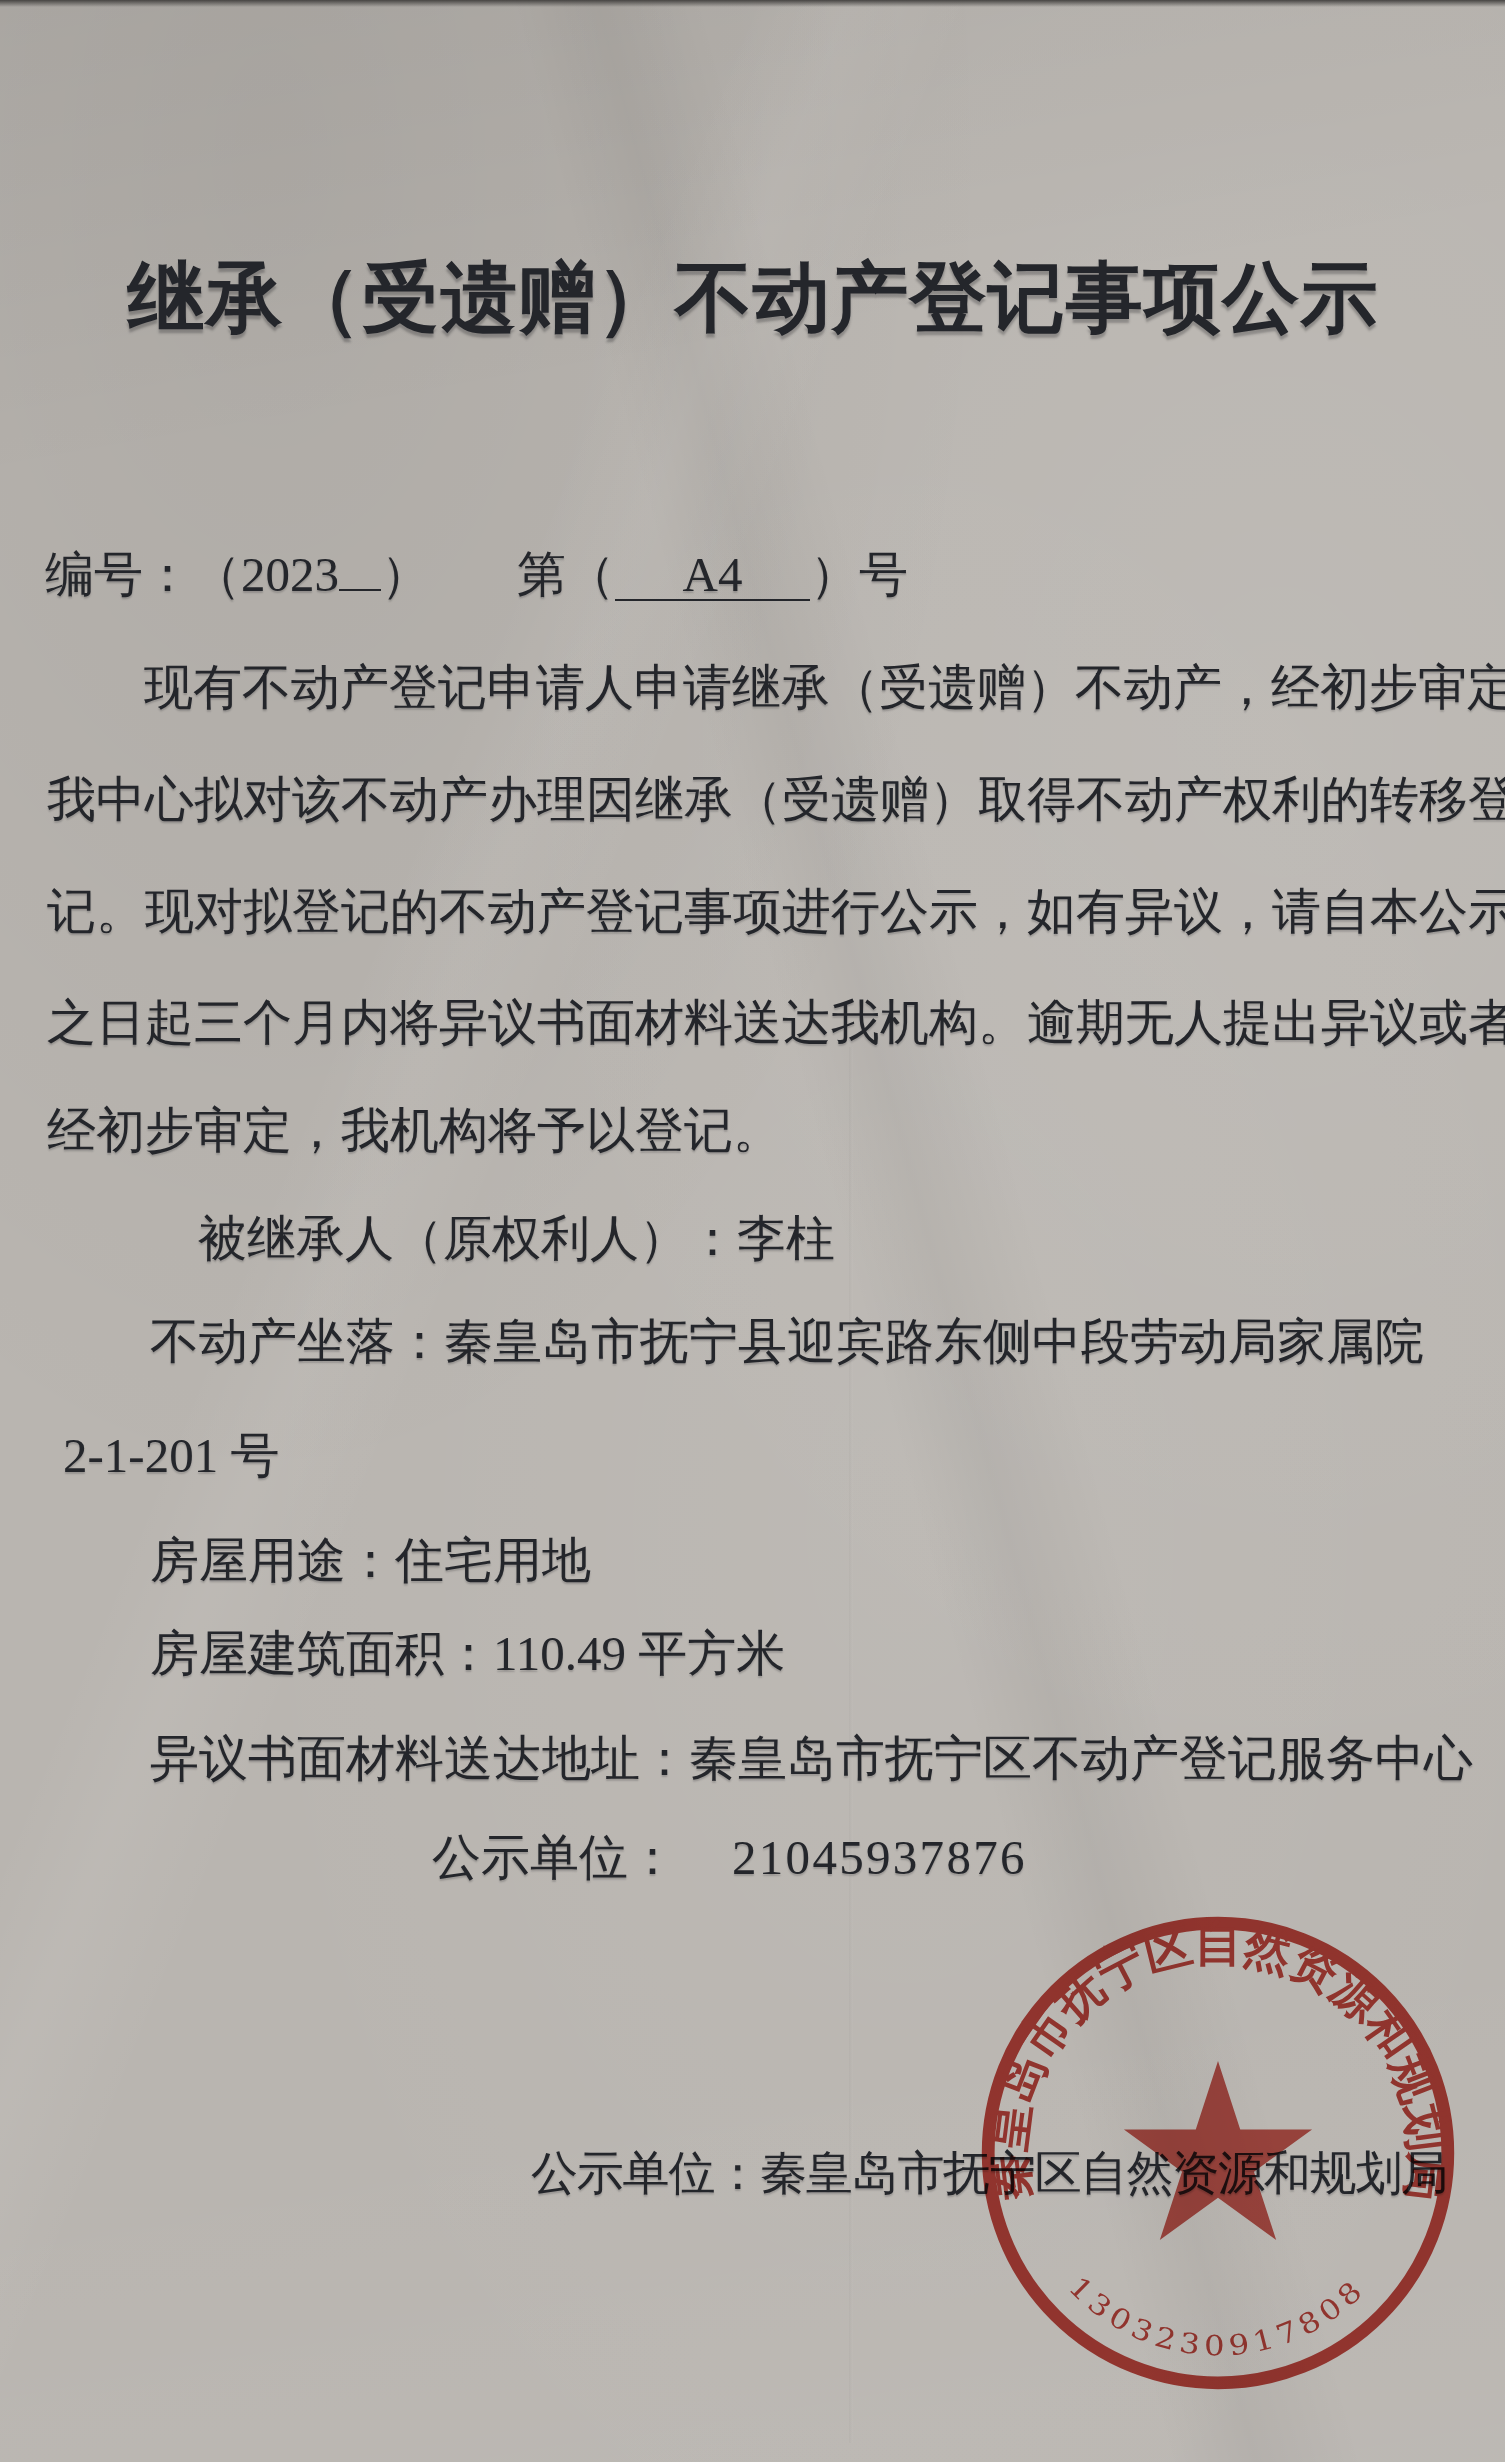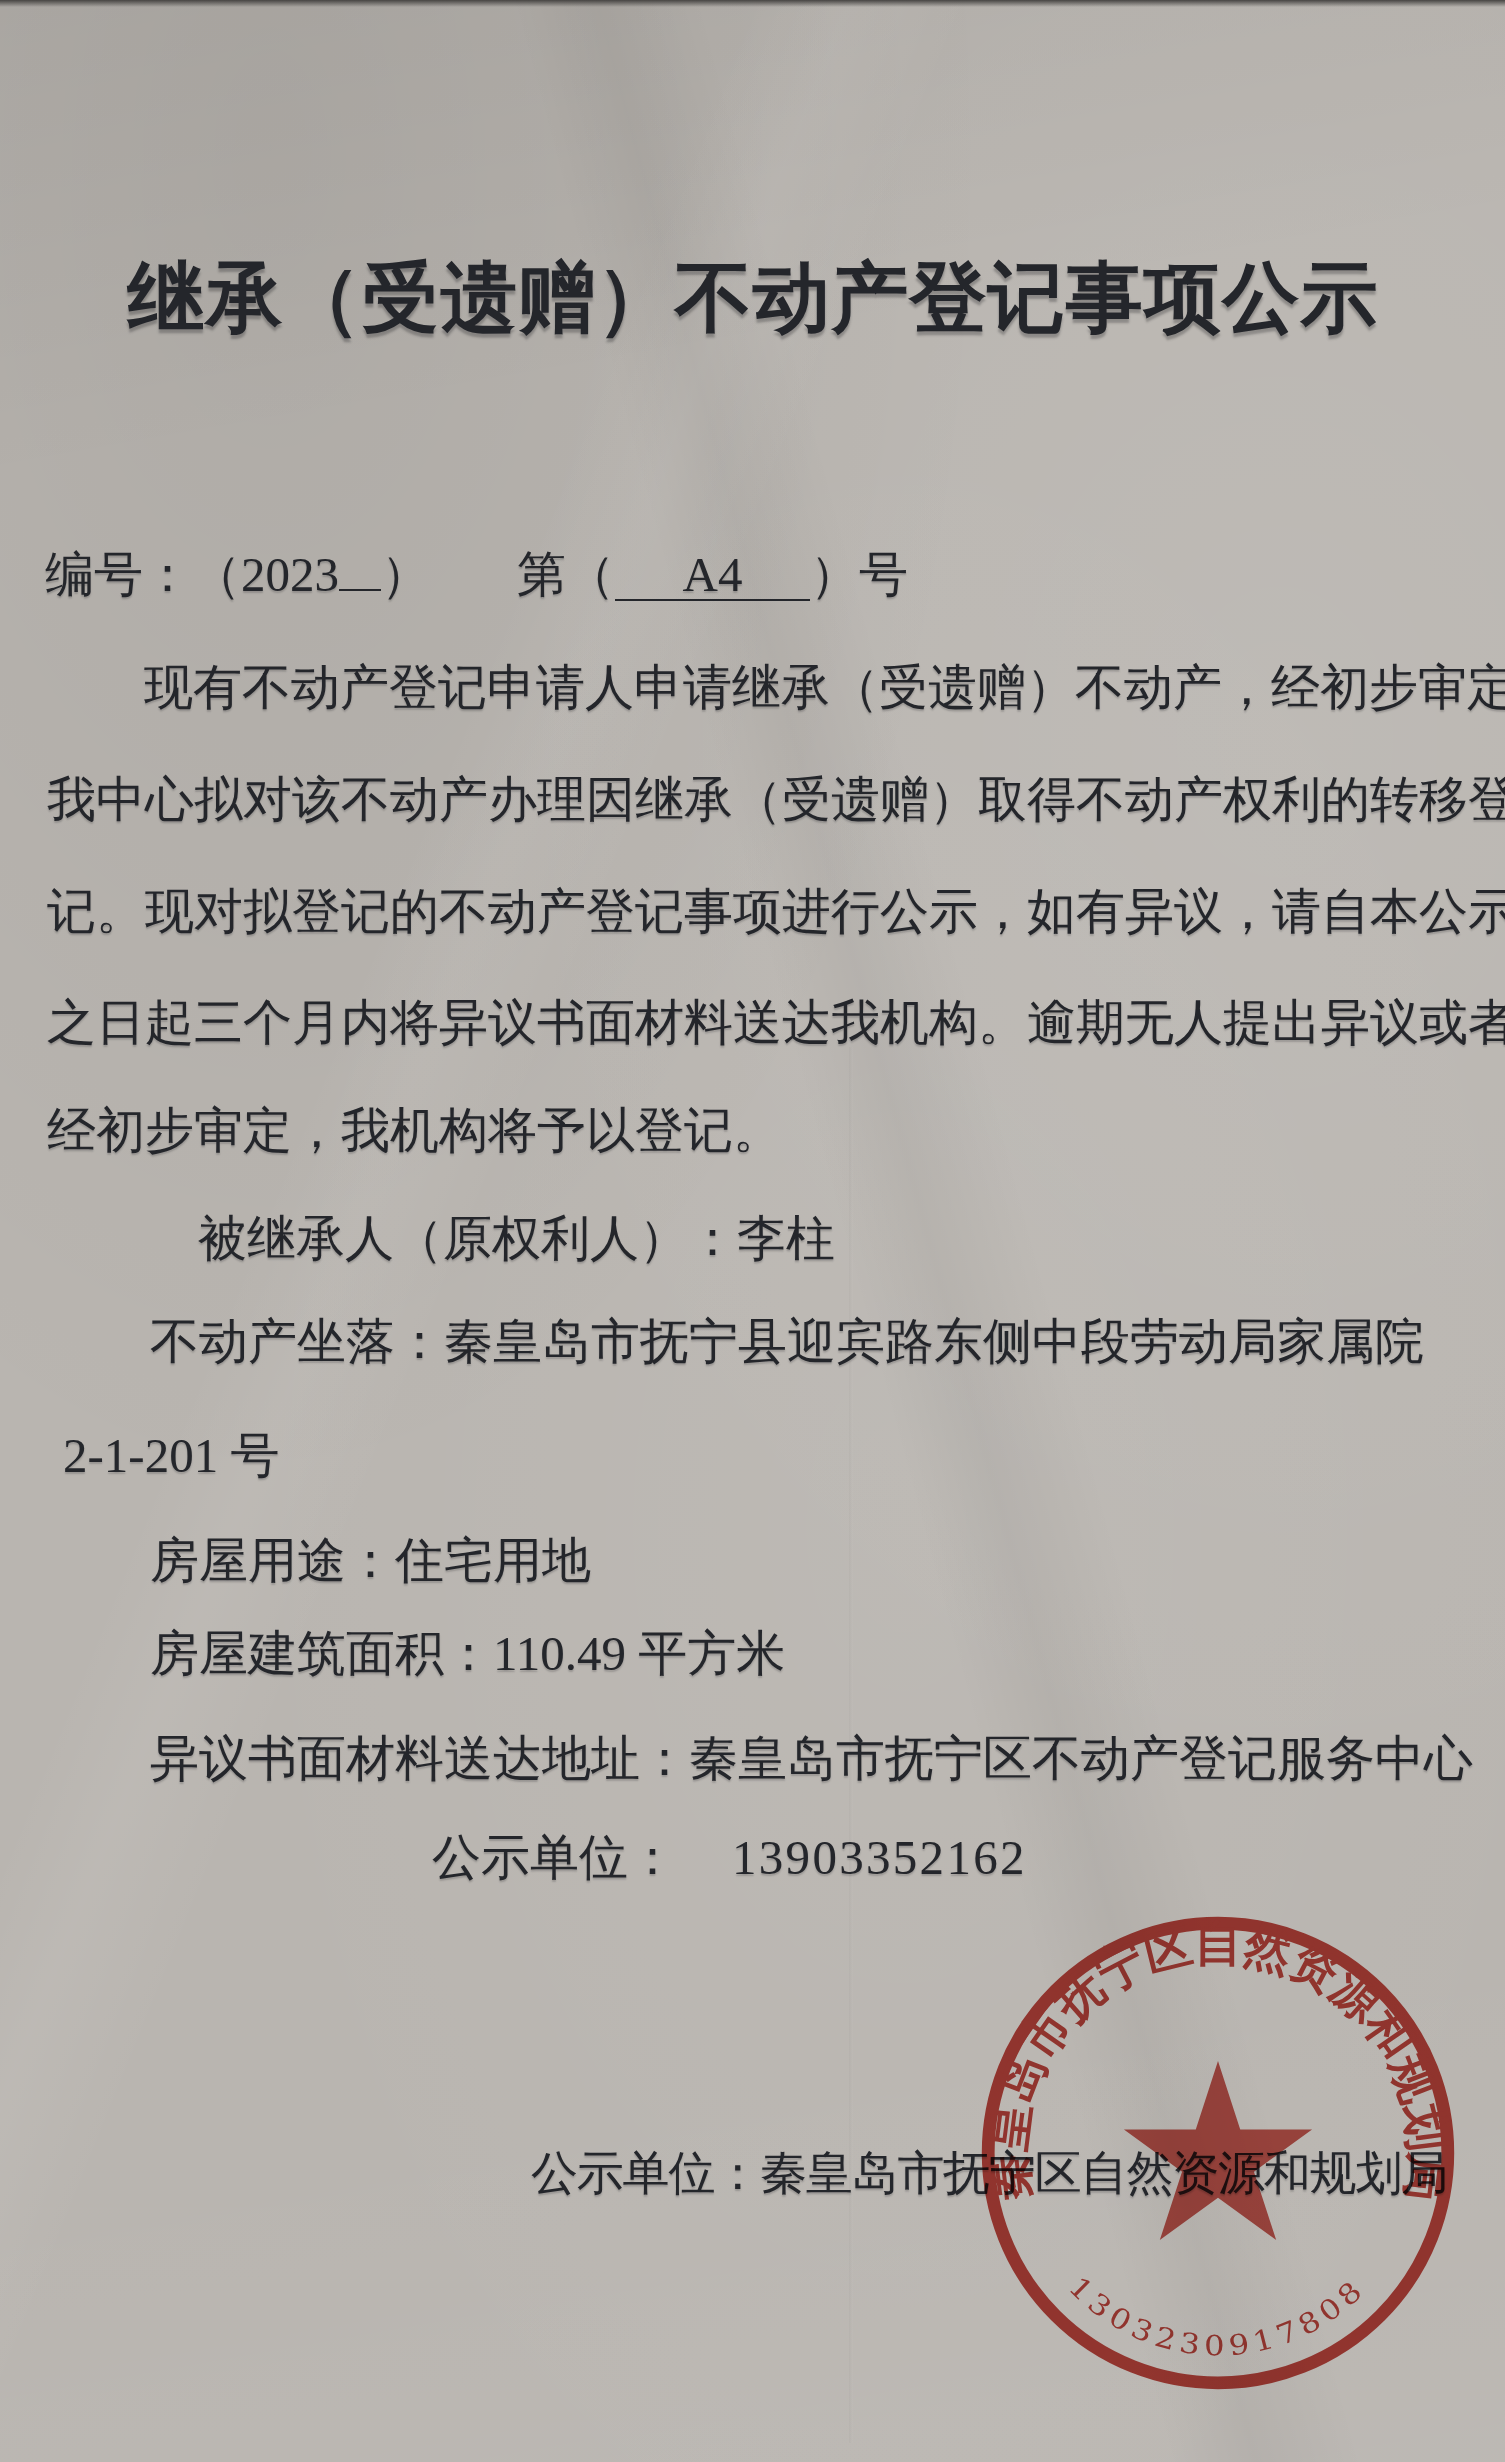--- a/index.html
+++ b/index.html
@@ -61,21 +61,21 @@
   <div class="line" style="top:1106px;left:47px;">经初步审定，我机构将予以登记。</div>
 
   <div class="line" style="top:1214px;left:150px;margin-left:48px;">被继承人（原权利人）：李柱</div>
   <div class="line" style="top:1321px;left:150px;font-family:Liberation Mono, monospace;">不动产坐落：秦皇岛市抚宁县迎宾路东侧中段劳动局家属院</div>
   <div class="line" style="top:1431px;left:63px;">2-1-201 号</div>
   <div class="line" style="top:1536px;left:150px;">房屋用途：住宅用地</div>
   <div class="line" style="top:1629px;left:150px;">房屋建筑面积：110.49 平方米</div>
   <div class="line" style="top:1734px;left:150px;">异议书面材料送达地址：秦皇岛市抚宁区不动产登记服务中心</div>
 
   <div class="line" style="top:1833px;left:432px;">
-    <span>公示单位：</span><span class="phone">13903352162</span>
+    <span>公示单位：</span><span class="phone">21045937876</span>
   </div>
 
   <div class="line unit-line" style="top:2130px;left:531px;">公示单位：秦皇岛市抚宁区自然资源和规划局</div>
 
 
   <svg class="seal" viewBox="0 0 856 856">
     <defs>
       <path id="ringPath" d="M110.5,525 A332,332 0 1 1 745.5,525" fill="none"></path>
       <path id="codePath" d="M143,627.6 A348,348 0 0 0 713,627.6" fill="none"></path>
     </defs>

